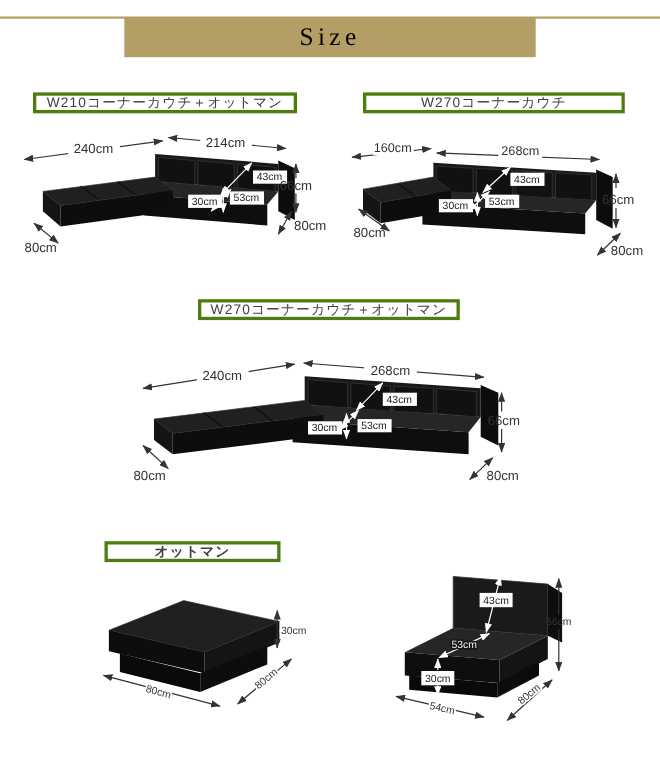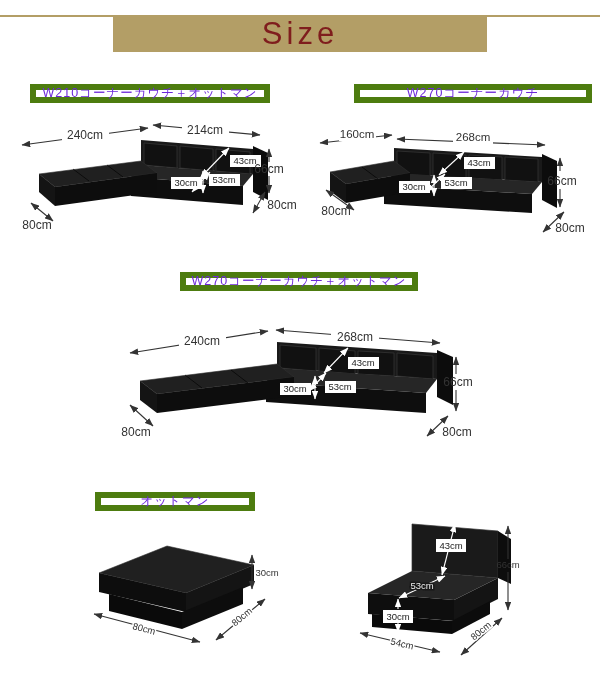--- a/index.html
+++ b/index.html
@@ -1,29 +1,29 @@
 <!DOCTYPE html>
 <html><head>
 <meta charset="utf-8">
 <style>
   html,body{margin:0;padding:0;background:#fff;}
   .page{position:relative;width:600px;height:689px;background:#fff;overflow:hidden;
         font-family:"Liberation Sans","DejaVu Sans",sans-serif;}
   .gold-rule{position:absolute;left:0;top:15px;width:600px;height:2px;background:#b39e66;}
   .size-banner{position:absolute;left:113px;top:16px;width:374px;height:36px;background:#b39e66;
         display:flex;align-items:center;justify-content:center;}
-  .size-banner span{font-family:Liberation Sans, sans-serif;font-size:31px;color:#7f1d1d;
+  .size-banner span{font-family:Liberation Serif, serif;font-size:23px;color:#000000;
         letter-spacing:4px;}
-  .label-box{position:absolute;background:#fff;border:6px solid #4d7c0f;box-sizing:border-box;
-        display:flex;align-items:center;justify-content:center;font-size:12.5px;color:#6d28d9;
+  .label-box{position:absolute;background:#fff;border:3px solid #4d7c0f;box-sizing:border-box;
+        display:flex;align-items:center;justify-content:center;font-size:12.5px;color:#404040;
         letter-spacing:1px;}
   .lb1{left:30px;top:84px;width:240px;height:19px;}
-  .lb2{left:330px;top:84px;width:238px;height:19px;margin-left:24px;}
+  .lb2{left:330px;top:84px;width:238px;height:19px;}
   .lb3{left:180px;top:272px;width:238px;height:19px;}
-  .lb4{left:95px;top:492px;width:160px;height:19px;}
+  .lb4{left:95px;top:492px;width:160px;height:19px;font-weight:bold;}
   .lb5{left:363px;top:492px;width:162px;height:19px;}
   .diag{position:absolute;}
   .d1{left:10px;top:112px;}
   .d2{left:312px;top:112px;}
   .d3{left:60px;top:315px;}
   .d4{left:30px;top:525px;}
   .d5{left:340px;top:518px;}
   
   .dim{stroke:#333;stroke-width:1.1;fill:none;}
   .dimw{stroke:#fff;stroke-width:1.1;fill:none;}

